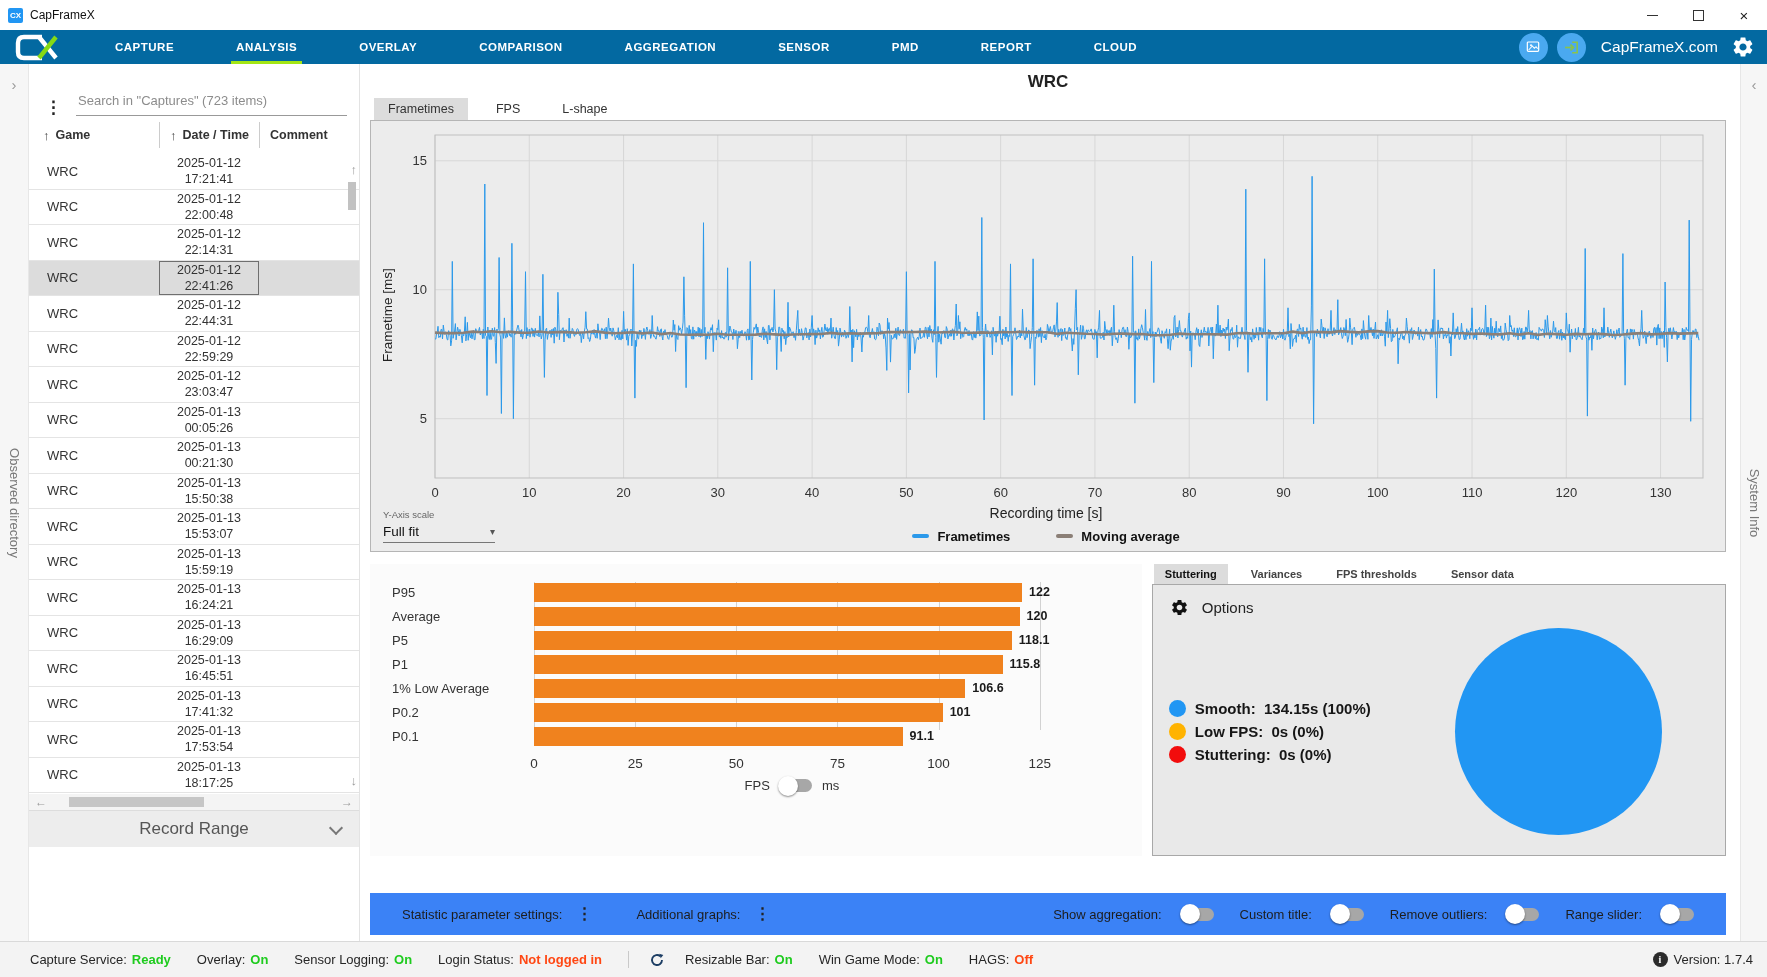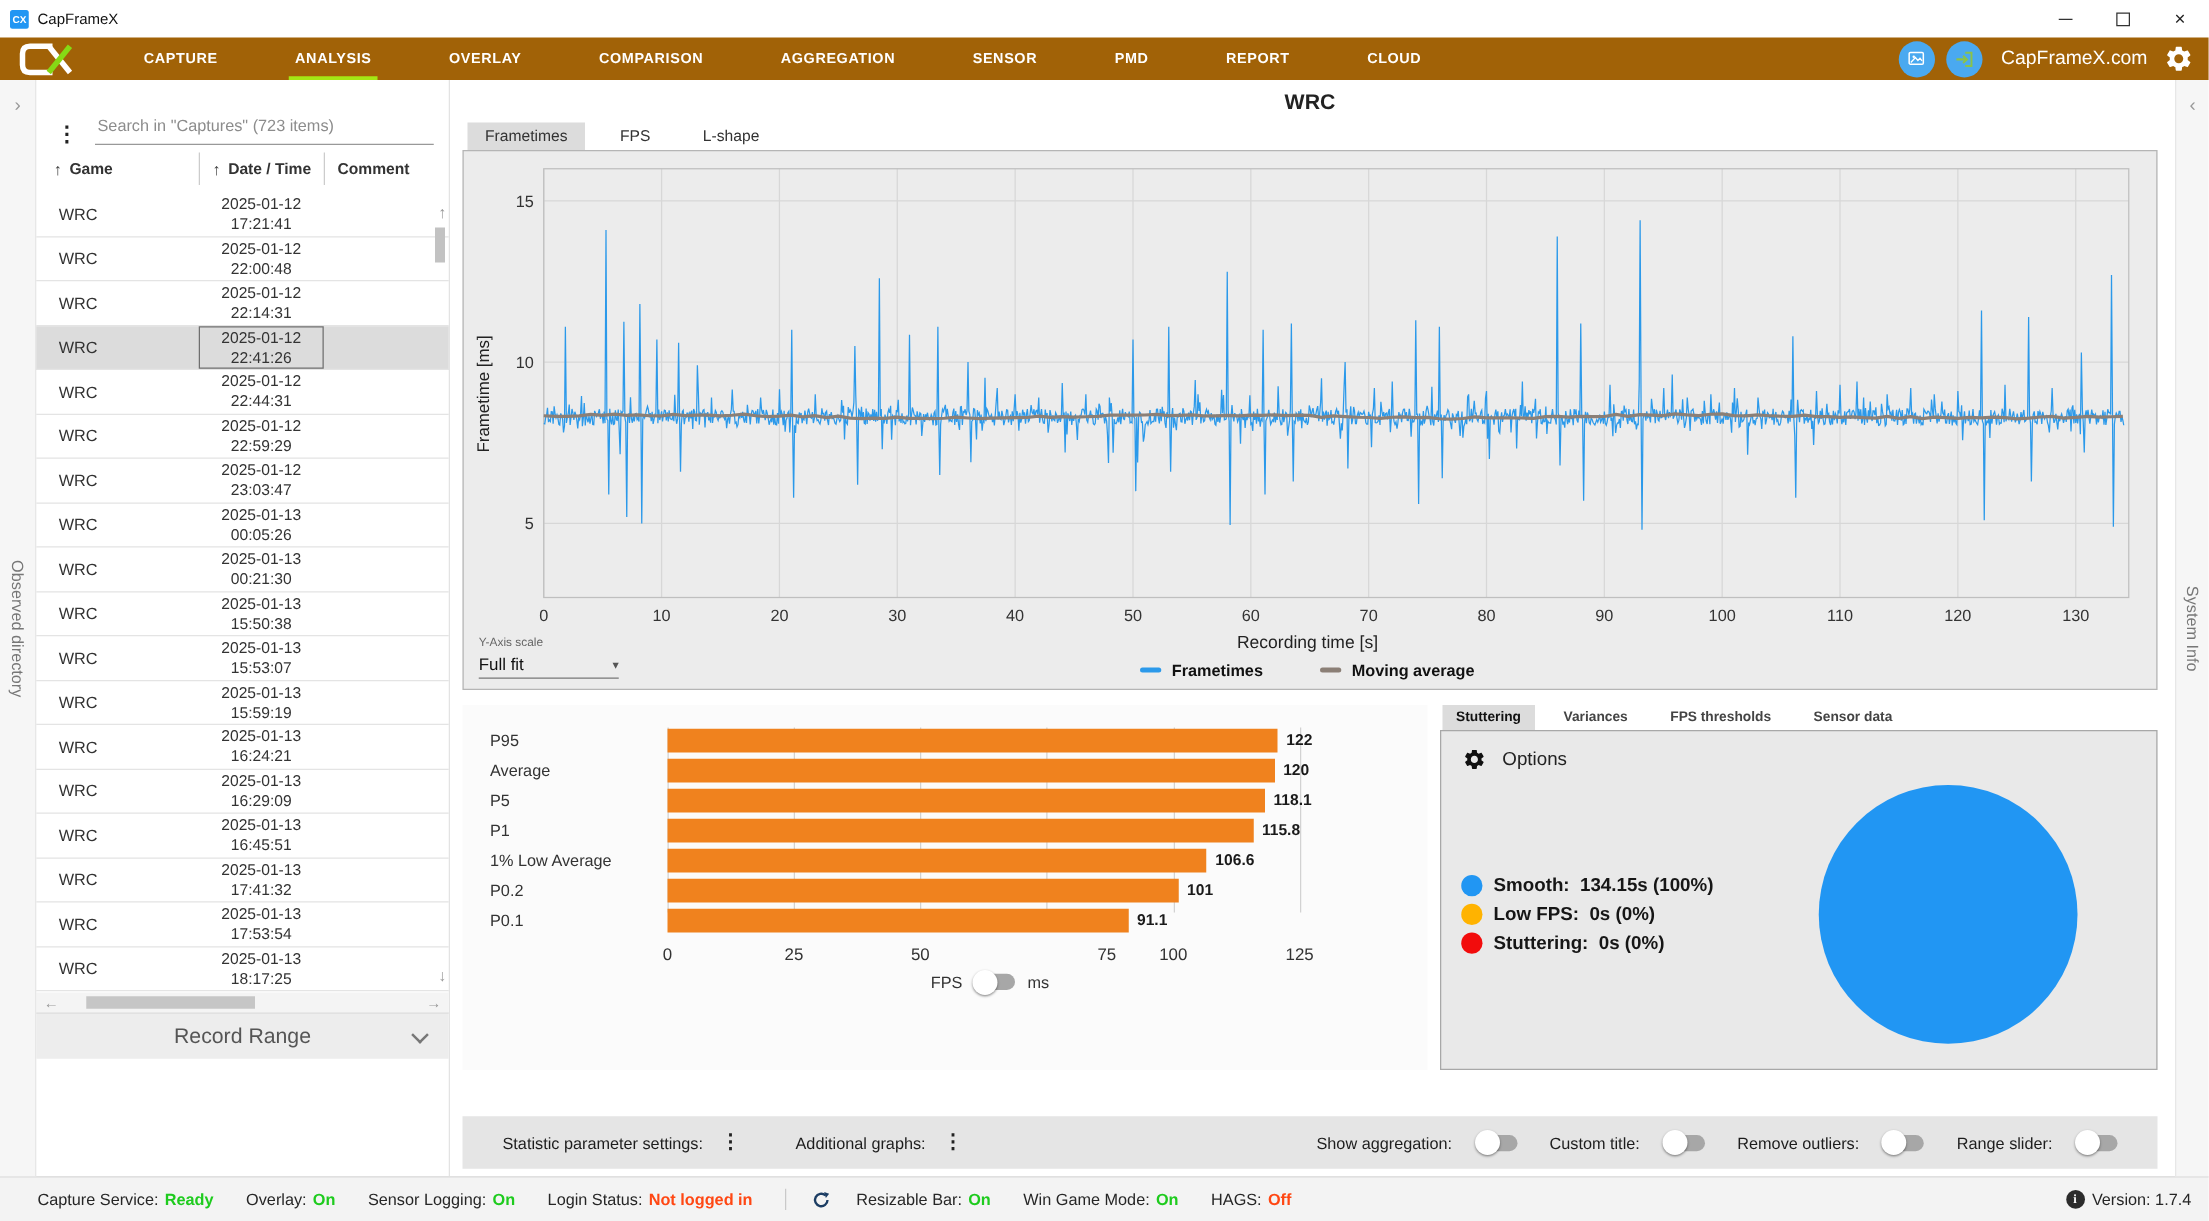--- a/index.html
+++ b/index.html
@@ -12,21 +12,21 @@
   .tb-left{display:flex;align-items:center;gap:7px;padding-left:8px;flex:1;}
   .tb-icon{width:15px;height:15px;background:#2196f3;border-radius:2px;color:#fff;font-size:8px;font-weight:700;
            display:flex;align-items:center;justify-content:center;}
   .tb-title{font-size:12px;color:#111;}
   .tb-btns{display:flex;height:100%;}
   .tb-btn{width:46px;height:100%;display:flex;align-items:center;justify-content:center;color:#222;font-size:15px;}
   .min-line{width:11px;height:1px;background:#333;display:inline-block;}
   .restore-sq{width:9px;height:9px;border:1px solid #333;display:inline-block;}
 
   
-  .navbar{height:34px;background:#a16207;display:flex;align-items:stretch;flex:none;}
+  .navbar{height:34px;background:#0369a1;display:flex;align-items:stretch;flex:none;}
   .logo{display:flex;align-items:center;padding-left:14px;}
   nav{display:flex;gap:52px;margin-left:50px;align-items:stretch;}
   .navtab{color:#fff;font-size:11.5px;font-weight:700;letter-spacing:.5px;display:flex;align-items:center;
           padding:0 5px;border-bottom:3px solid transparent;padding-top:3px;}
   .navtab.active{border-bottom-color:#a4e614;}
   .nav-right{margin-left:auto;display:flex;align-items:center;gap:9px;padding-right:12px;}
   .circle-btn{width:29px;height:29px;border-radius:50%;background:#4aa9f0;display:flex;align-items:center;justify-content:center;}
   .site{color:#fff;font-size:15.5px;margin:0 4px 0 6px;}
   .gear-white{display:flex;align-items:center;}
 
@@ -121,21 +121,21 @@
   .stutter-content{flex:1;border:1px solid #a8a8a8;background:#e9e9e9;display:flex;flex-direction:column;min-height:0;}
   .options-row{display:flex;align-items:center;gap:13px;padding:13px 0 0 17px;font-size:15px;color:#222;flex:none;}
   .stutter-body{flex:1;display:flex;align-items:center;padding:0 8px 10px 16px;min-height:0;}
   .pie-legend{width:42%;}
   .pl-row{display:flex;align-items:center;gap:9px;margin:6px 0;font-size:15px;font-weight:700;color:#161616;}
   .pl-dot{width:17px;height:17px;border-radius:50%;flex:none;}
   .pie-wrap{flex:1;display:flex;justify-content:center;align-items:center;}
   .pie{width:207px;height:207px;border-radius:50%;}
 
   
-  .controls-bar{margin-top:auto;margin-bottom:6px;background:#e5e5e5;height:42px;display:flex;
+  .controls-bar{margin-top:auto;margin-bottom:6px;background:#3b82f6;height:42px;display:flex;
                 padding:0 32px;font-size:13px;color:#1d1d1d;flex:none;}
   .ctl{display:flex;align-items:center;gap:14px;margin-right:44px;}
   .ctl .kebab{font-size:16px;}
   .tgl-group{margin-left:auto;display:flex;align-items:center;gap:26px;}
   .tgl{display:flex;align-items:center;gap:20px;}
 
   
   .statusbar{height:35px;flex:none;background:#f3f3f3;border-top:1px solid #d9d9d9;display:flex;align-items:center;
              padding:0 14px 0 30px;gap:26px;font-size:13px;color:#262626;}
   .sb-item{display:flex;align-items:center;gap:5px;white-space:nowrap;}
@@ -525,21 +525,21 @@
                   <div class="bar-track">
                     <div class="bar" style="width: 71.451%; background: rgb(240, 130, 30);"></div>
                     <div class="bar-value">91.1</div>
                   </div>
                 </div>
               </div>
             <div class="bar-xaxis">
                 <div class="bar-xlab" style="left: 0%;">0</div>
                 <div class="bar-xlab" style="left: 19.6078%;">25</div>
                 <div class="bar-xlab" style="left: 39.2157%;">50</div>
-                <div class="bar-xlab" style="left: 58.8235%; margin-left: 48px;">75</div>
+                <div class="bar-xlab" style="left: 58.8235%;">75</div>
                 <div class="bar-xlab" style="left: 78.4314%;">100</div>
                 <div class="bar-xlab" style="left: 98.0392%;">125</div>
               </div>
           </div>
           <div class="unit-toggle">
             <span>FPS</span>
             <div class="switch">
                 <div class="knob"></div>
               </div>
             <span>ms</span>

